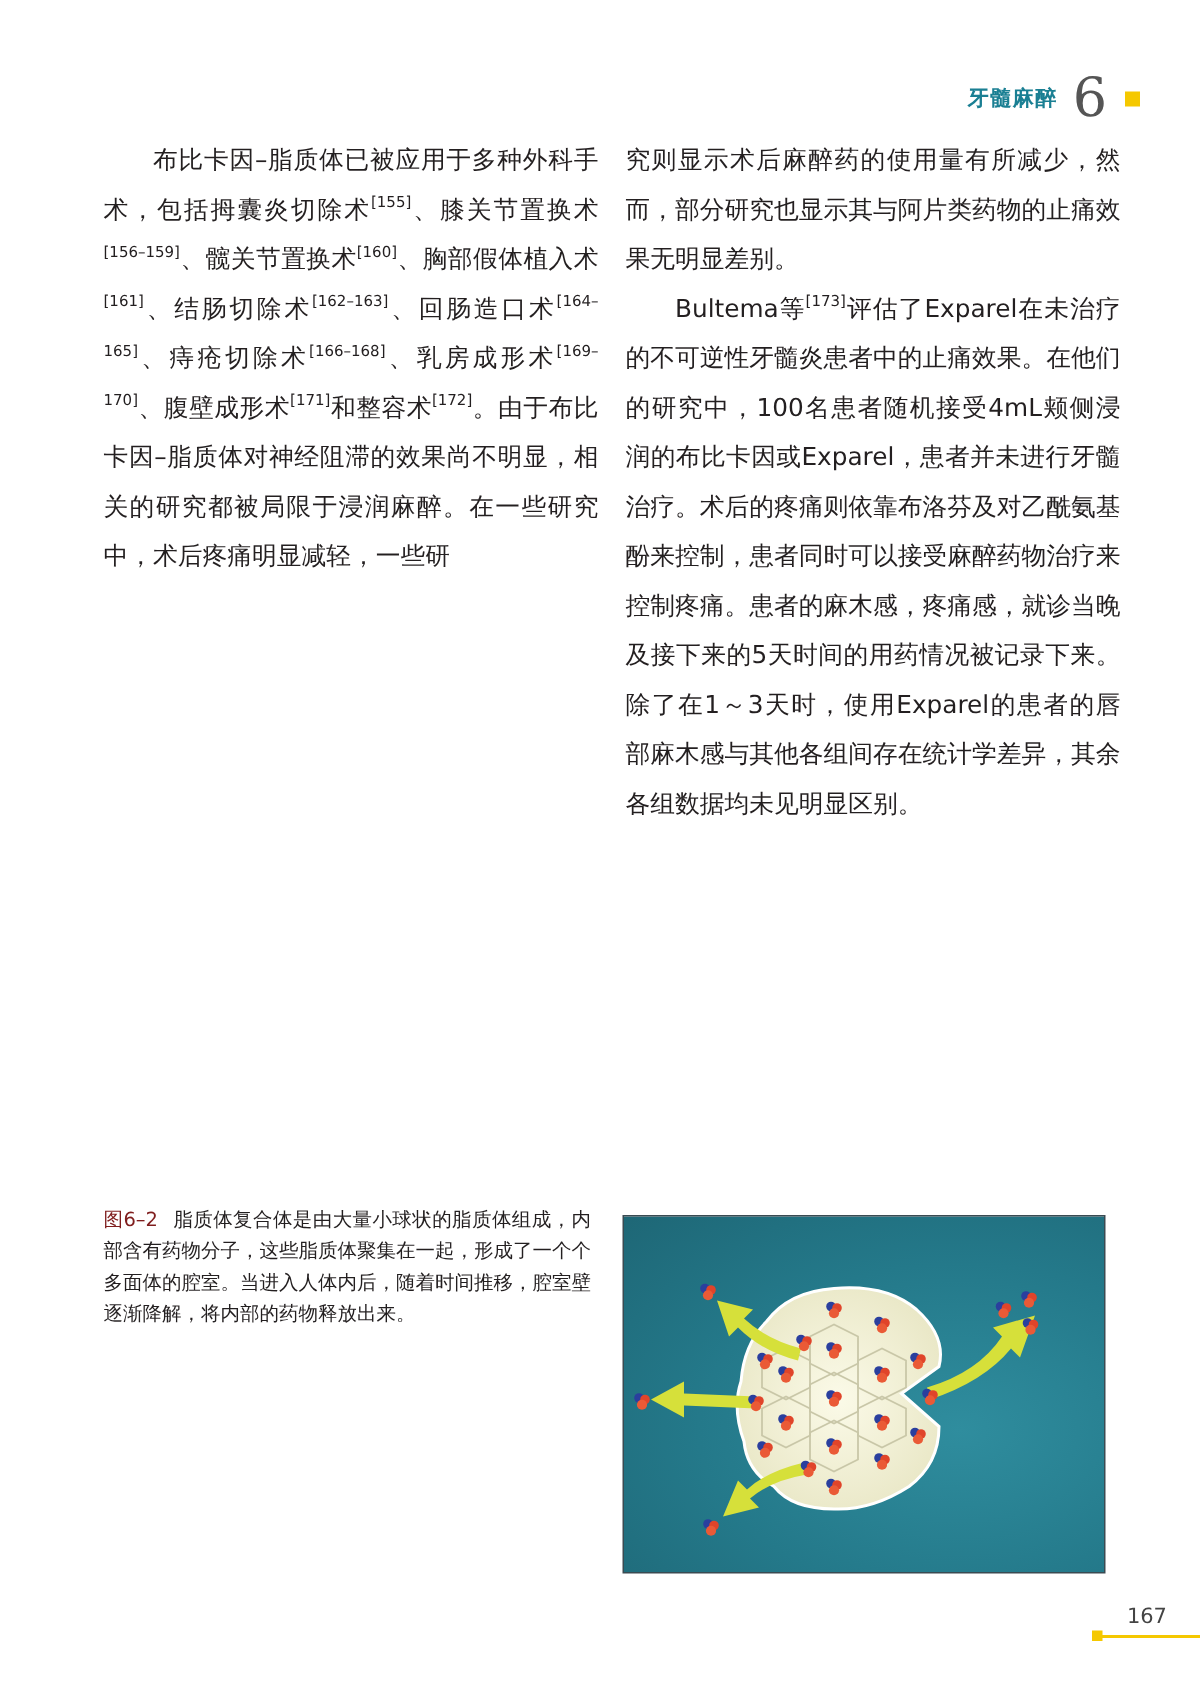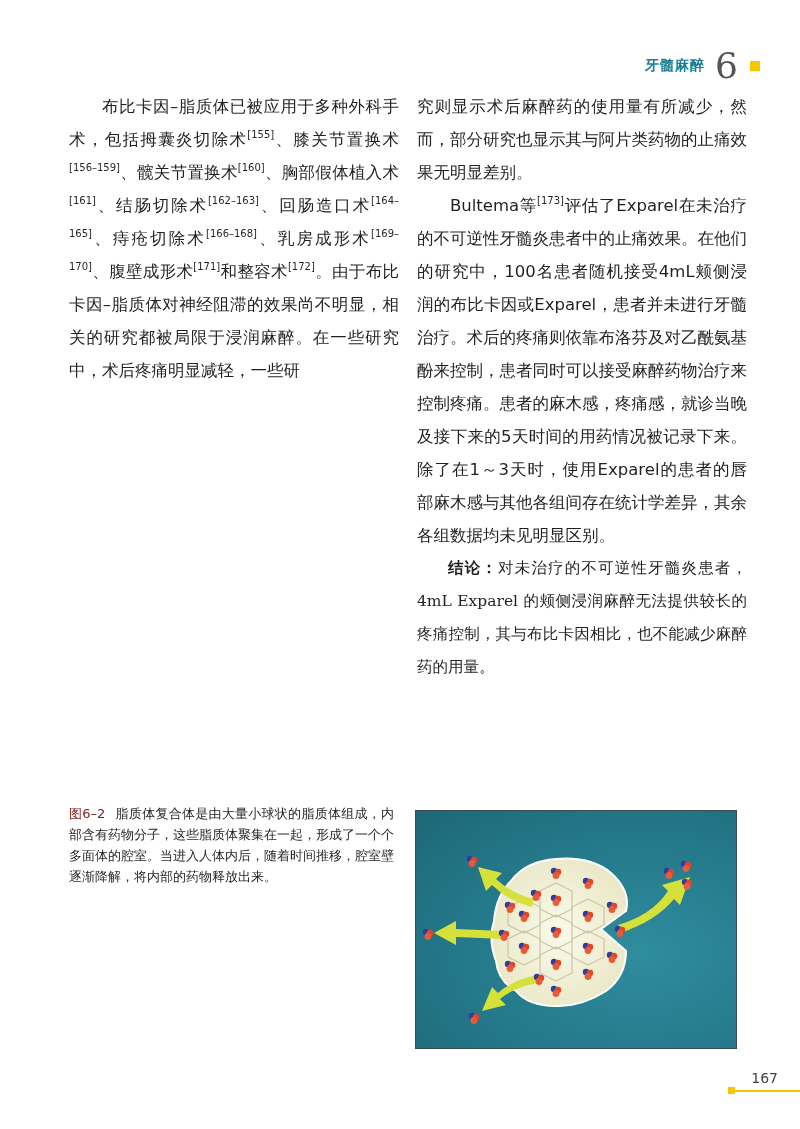--- a/index.html
+++ b/index.html
@@ -36,21 +36,20 @@
   <span class="sq"></span>
 </div>
 
 <div class="col left">
   <p class="para"><span>布比卡因–脂质体已被应用于多种外科手术，包括拇囊炎切除术</span><sup>[155]</sup><span>、膝关节置换术</span><sup>[156–159]</sup><span>、髋关节置换术</span><sup>[160]</sup><span>、胸部假体植入术</span><sup>[161]</sup><span>、结肠切除术</span><sup>[162–163]</sup><span>、回肠造口术</span><sup>[164–165]</sup><span>、痔疮切除术</span><sup>[166–168]</sup><span>、乳房成形术</span><sup>[169–170]</sup><span>、腹壁成形术</span><sup>[171]</sup><span>和整容术</span><sup>[172]</sup><span>。由于布比卡因–脂质体对神经阻滞的效果尚不明显，相关的研究都被局限于浸润麻醉。在一些研究中，术后疼痛明显减轻，一些研</span></p>
 </div>
 
 <div class="col right">
   <p class="para noindent">究则显示术后麻醉药的使用量有所减少，然而，部分研究也显示其与阿片类药物的止痛效果无明显差别。</p>
   <p class="para"><span>Bultema等</span><sup>[173]</sup><span>评估了Exparel在未治疗的不可逆性牙髓炎患者中的止痛效果。在他们的研究中，100名患者随机接受4mL颊侧浸润的布比卡因或Exparel，患者并未进行牙髓治疗。术后的疼痛则依靠布洛芬及对乙酰氨基酚来控制，患者同时可以接受麻醉药物治疗来控制疼痛。患者的麻木感，疼痛感，就诊当晚及接下来的5天时间的用药情况被记录下来。除了在1～3天时，使用Exparel的患者的唇部麻木感与其他各组间存在统计学差异，其余各组数据均未见明显区别。</span></p>
-  <p class="concl"><span class="lbl">结论：</span><span>对未治疗的不可逆性牙髓炎患者，4mL Exparel 的颊侧浸润麻醉无法提供较长的疼痛控制，其与布比卡因相比，也不能减少麻醉药的用量。</span></p>
 </div>
 
 <div class="caption">
   <span class="fig-label">图6–2</span><span>脂质体复合体是由大量小球状的脂质体组成，内部含有药物分子，这些脂质体聚集在一起，形成了一个个多面体的腔室。当进入人体内后，随着时间推移，腔室壁逐渐降解，将内部的药物释放出来。</span>
 </div>
 
 <div class="figure">
   <svg width="320" height="237" viewBox="0 0 320 237">
     <defs>
       <radialGradient id="cellg" cx="50%" cy="50%" r="60%">

